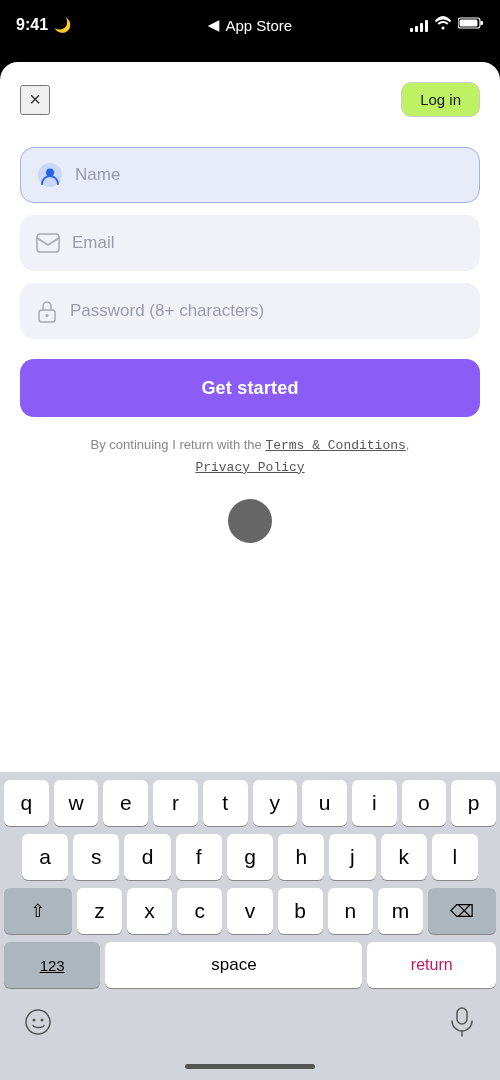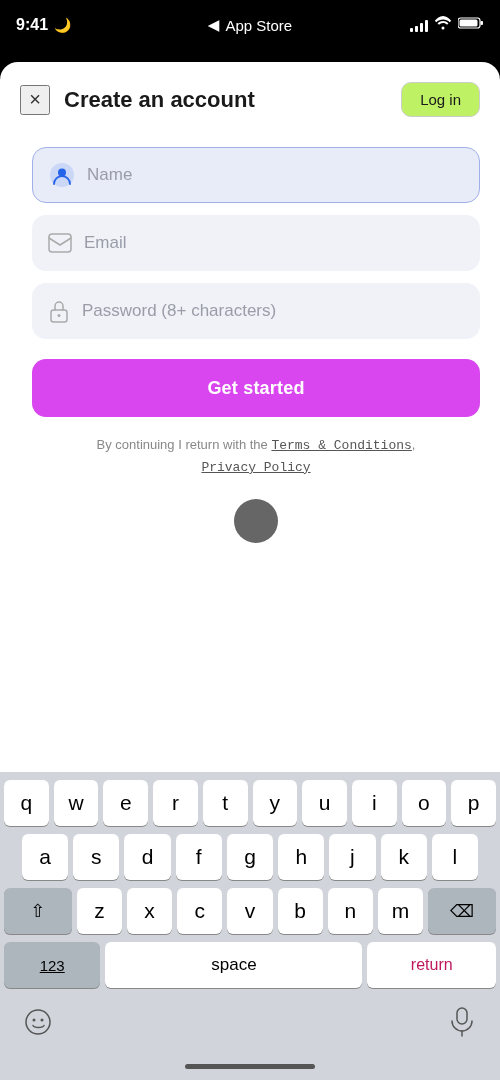--- a/index.html
+++ b/index.html
@@ -95,21 +95,21 @@
       border-radius: 10px;
       padding: 8px 18px;
       font-size: 15px;
       font-weight: 500;
       color: #1a1a1a;
       cursor: pointer;
     }
 
     
     .form-area {
-      padding: 20px 20px 0 32px;
+      padding: 20px 20px 0 20px;
     }
 
     .input-group {
       display: flex;
       align-items: center;
       background: #f0f2f8;
       border-radius: 14px;
       padding: 0 16px;
       height: 56px;
       margin-bottom: 12px;
@@ -133,21 +133,21 @@
       width: 100%;
       font-family: inherit;
     }
     .input-group input::placeholder {
       color: #9a9da8;
     }
 
     
     .get-started-btn {
       width: 100%;
-      background: #d946ef;
+      background: #8b5cf6;
       border: none;
       border-radius: 14px;
       height: 58px;
       font-size: 18px;
       font-weight: 600;
       color: #fff;
       cursor: pointer;
       margin-top: 8px;
       letter-spacing: 0.2px;
     }
@@ -316,21 +316,20 @@
       </svg>
     </div>
   </div>
 </div>
 
 <div class="modal-card">
 
   <div class="modal-header">
     <div class="header-left">
       <button class="close-btn">×</button>
-      <h1 class="modal-title">Create an account</h1>
     </div>
     <button class="login-btn">Log in</button>
   </div>
 
   <div class="form-area">
     
     <div class="input-group active">
       <div class="input-icon">
         <svg width="26" height="26" viewBox="0 0 26 26" fill="none">
           <circle cx="13" cy="13" r="12" fill="#2563eb" opacity="0.15"></circle>

